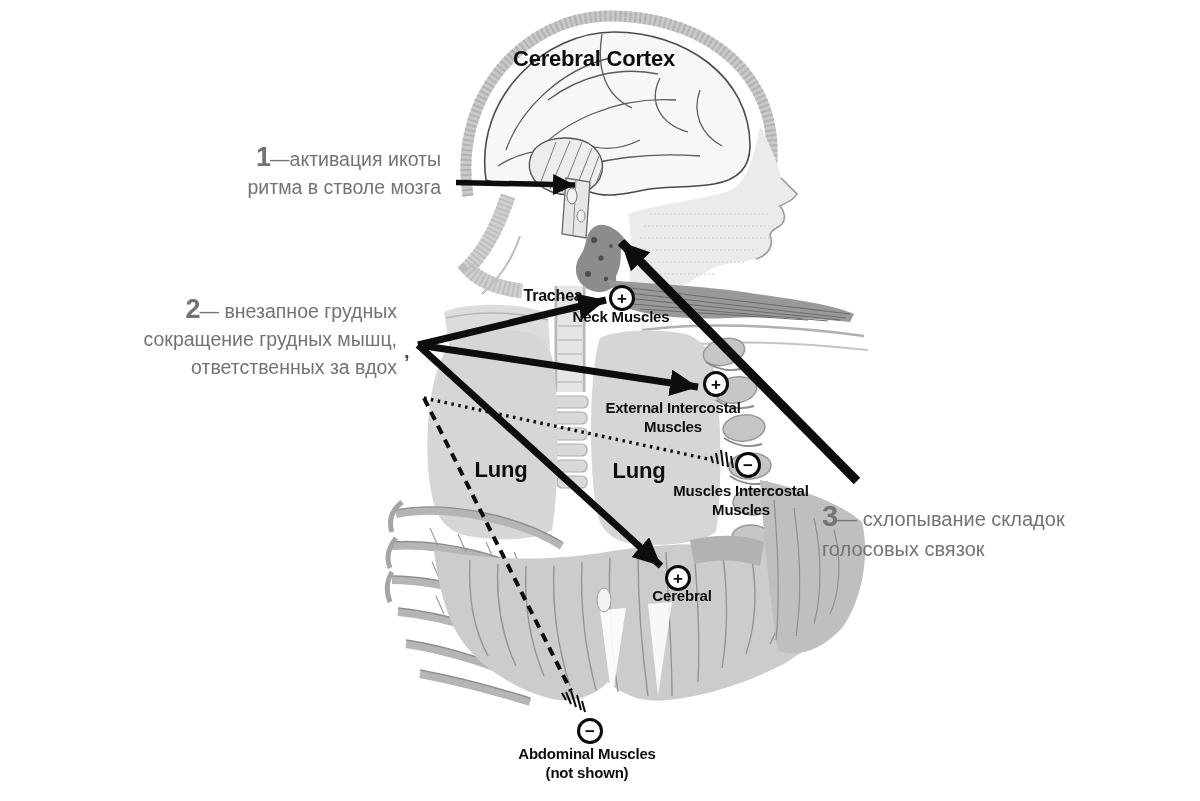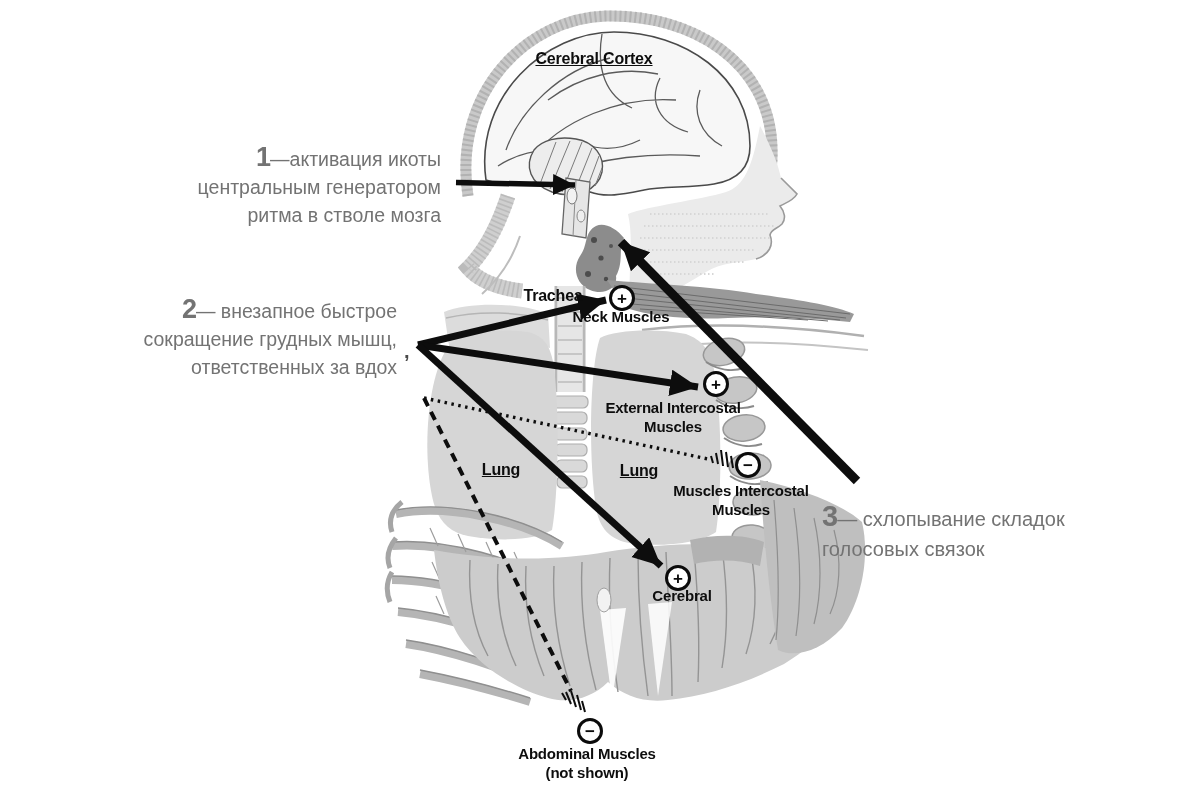--- a/index.html
+++ b/index.html
@@ -13,21 +13,21 @@
   .anno.right { text-align:right; }
   .anno .num { font-size:27px; font-weight:700; letter-spacing:-1px; }
   .anno3 { font-size:20px; line-height:30px; }
   .anno3 .num { font-size:29px; }
   
   .label {
     position:absolute; transform:translateX(-50%); text-align:center;
     font-weight:700; color:#0d0d0d; font-size:15px; letter-spacing:-0.2px;
     line-height:18.5px; white-space:nowrap;
   }
-  .label.big { font-size:16px;text-decoration:underline; }
+  .label.big { font-size:22px; }
   .label.med { font-size:16px; }
   
   .sign {
     position:absolute; box-sizing:border-box; width:26px; height:26px;
     border:3.5px solid #0b0b0b; border-radius:50%; background:#ffffff;
     display:flex; align-items:center; justify-content:center;
     font-weight:700; font-size:17px; line-height:1; color:#0b0b0b;
     transform:translate(-50%,-50%);
   }
   .artifact { position:absolute; color:#4a4a4a; font-size:20px; font-weight:700; }
@@ -206,26 +206,25 @@
           <path d="M 571,704 L 566,692"></path>
           <path d="M 576,707 L 571,691"></path>
         <path d="M 581,710 L 577,695"></path>
           <path d="M 585,712 L 582,701"></path>
       </g>
     </g>
   </svg>
 
   <div class="anno right" style="left:180px; top:143px; width:261px;">
     <div><span class="num">1</span><span>—активация икоты</span></div>
-    <div>центральным генератором</div>
     <div>ритма в стволе мозга</div>
   </div>
 
   <div class="anno right" style="left:140px; top:295px; width:257px;">
-    <div><span class="num">2</span><span>— внезапное быстрое</span></div>
+    <div><span class="num">2</span><span>— внезапное грудных</span></div>
     <div>сокращение грудных мышц,</div>
     <div>ответственных за вдох</div>
   </div>
 
   <div class="anno anno3" style="left:822px; top:501px; width:250px;">
     <div><span class="num">3</span><span>— схлопывание складок</span></div>
     <div>голосовых связок</div>
   </div>
 
   <div class="artifact" style="left:404px; top:340px;">,</div>

